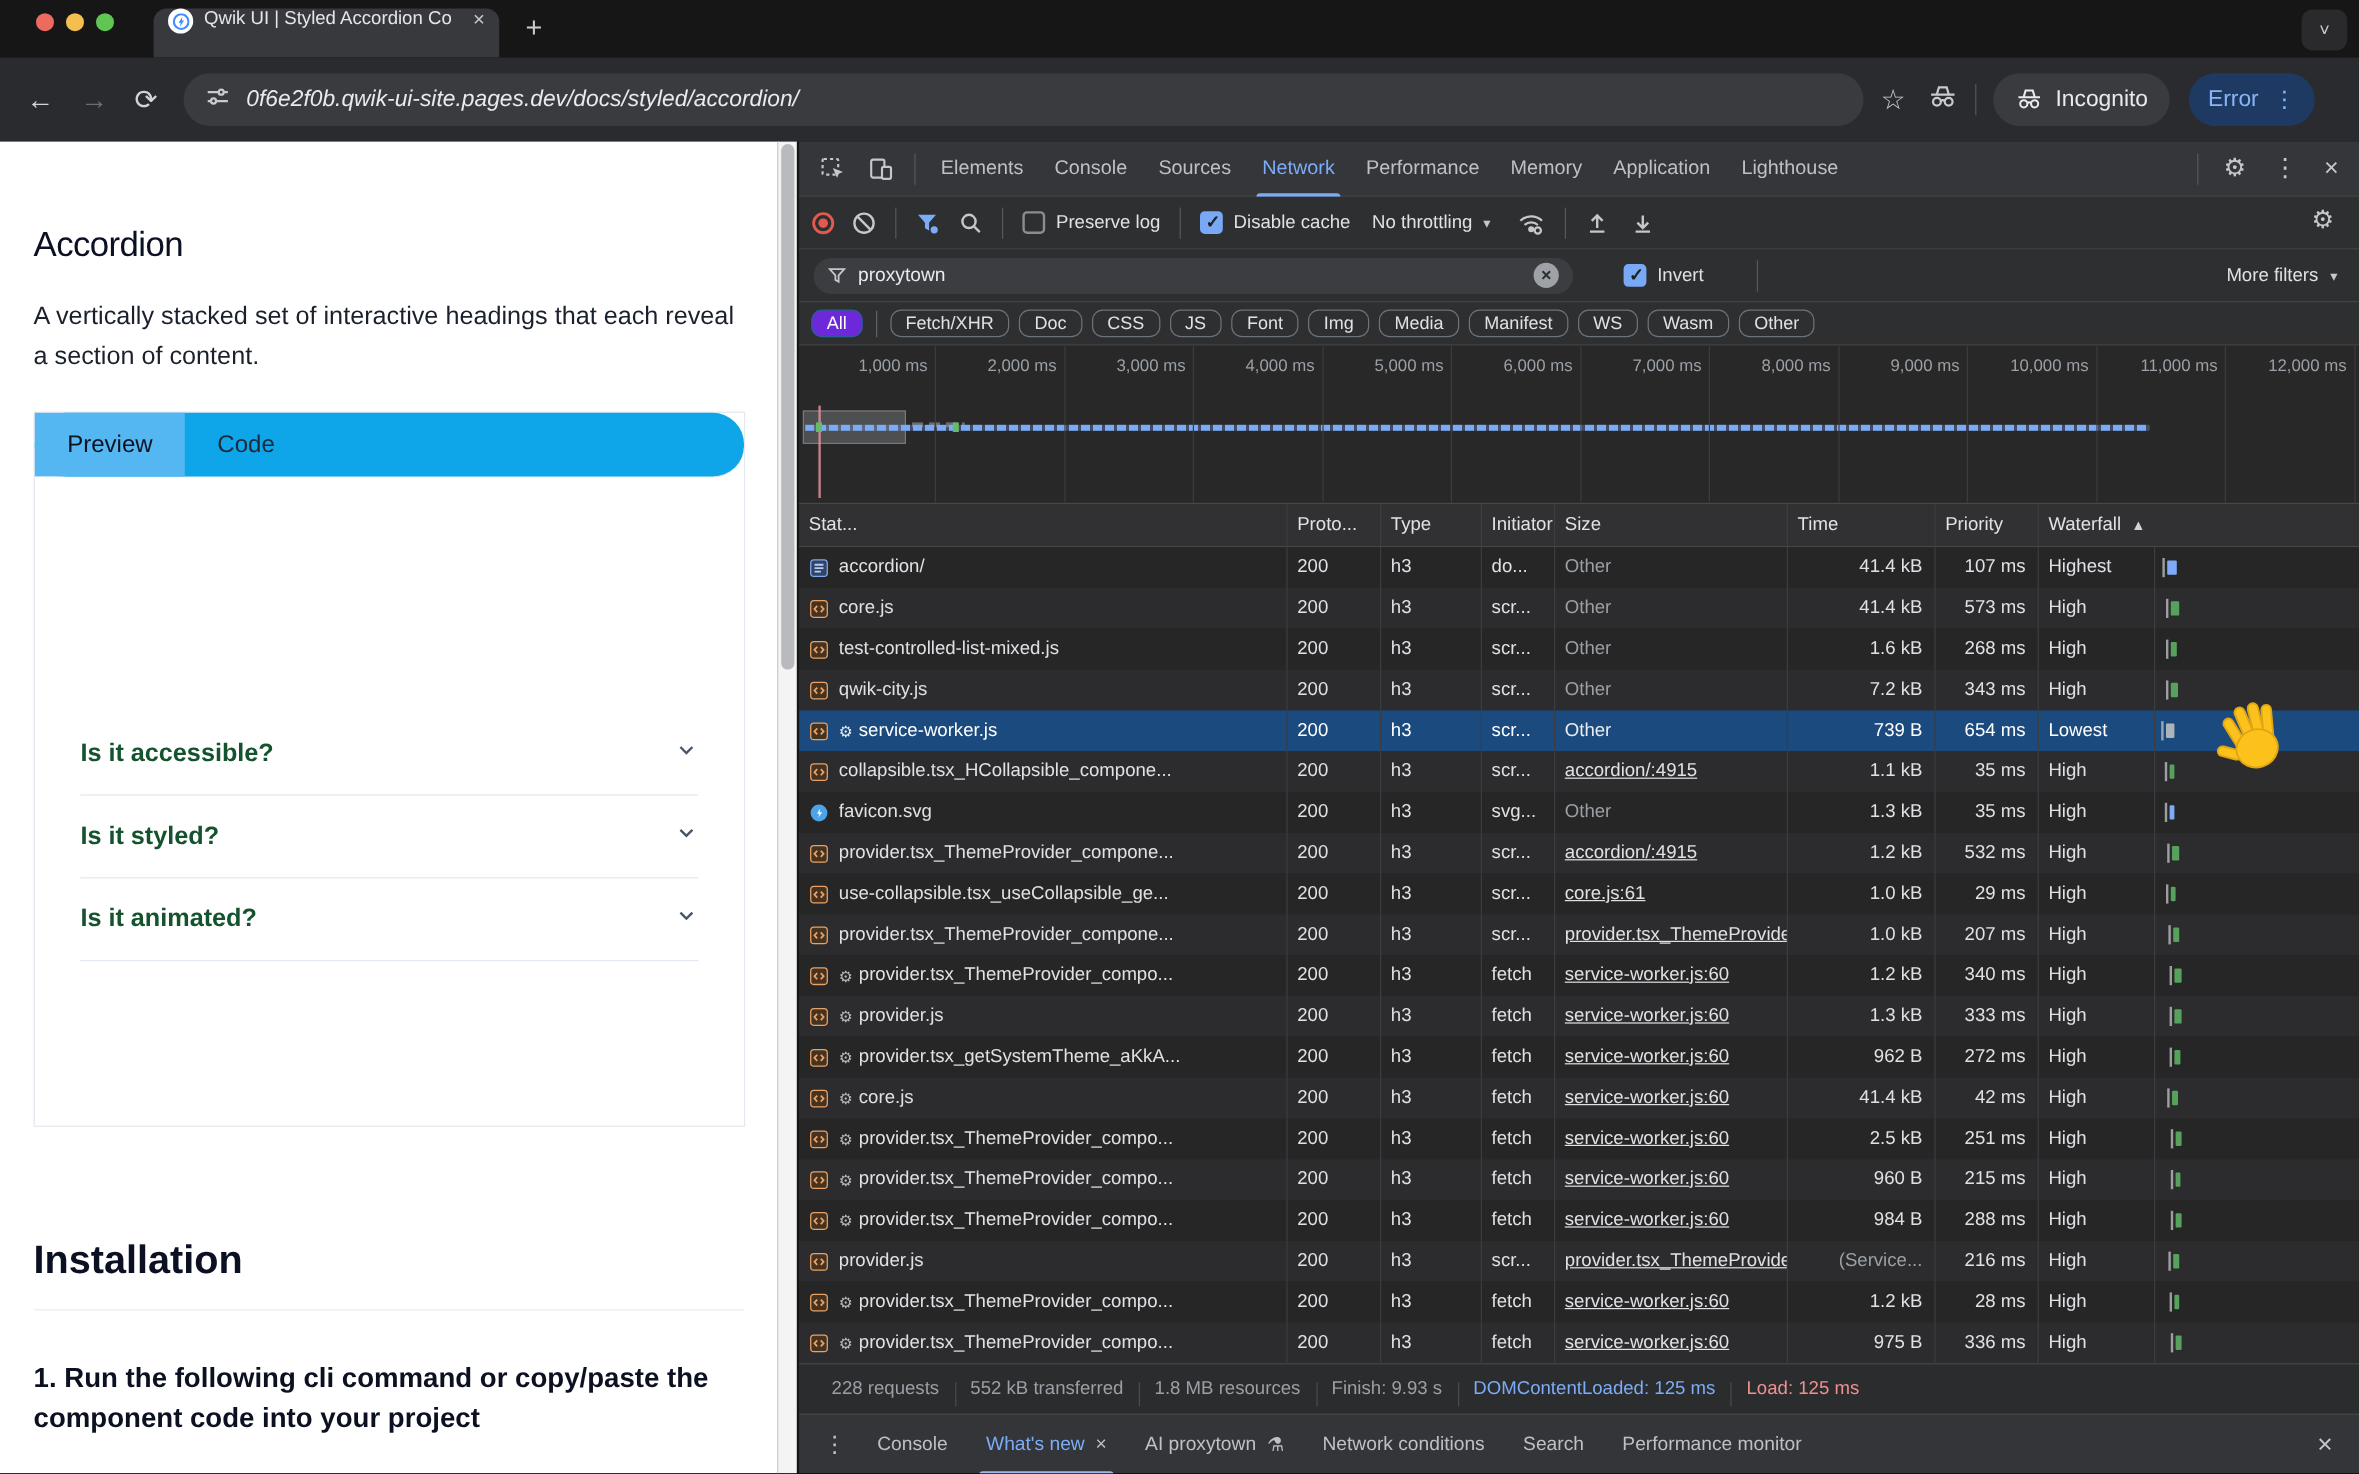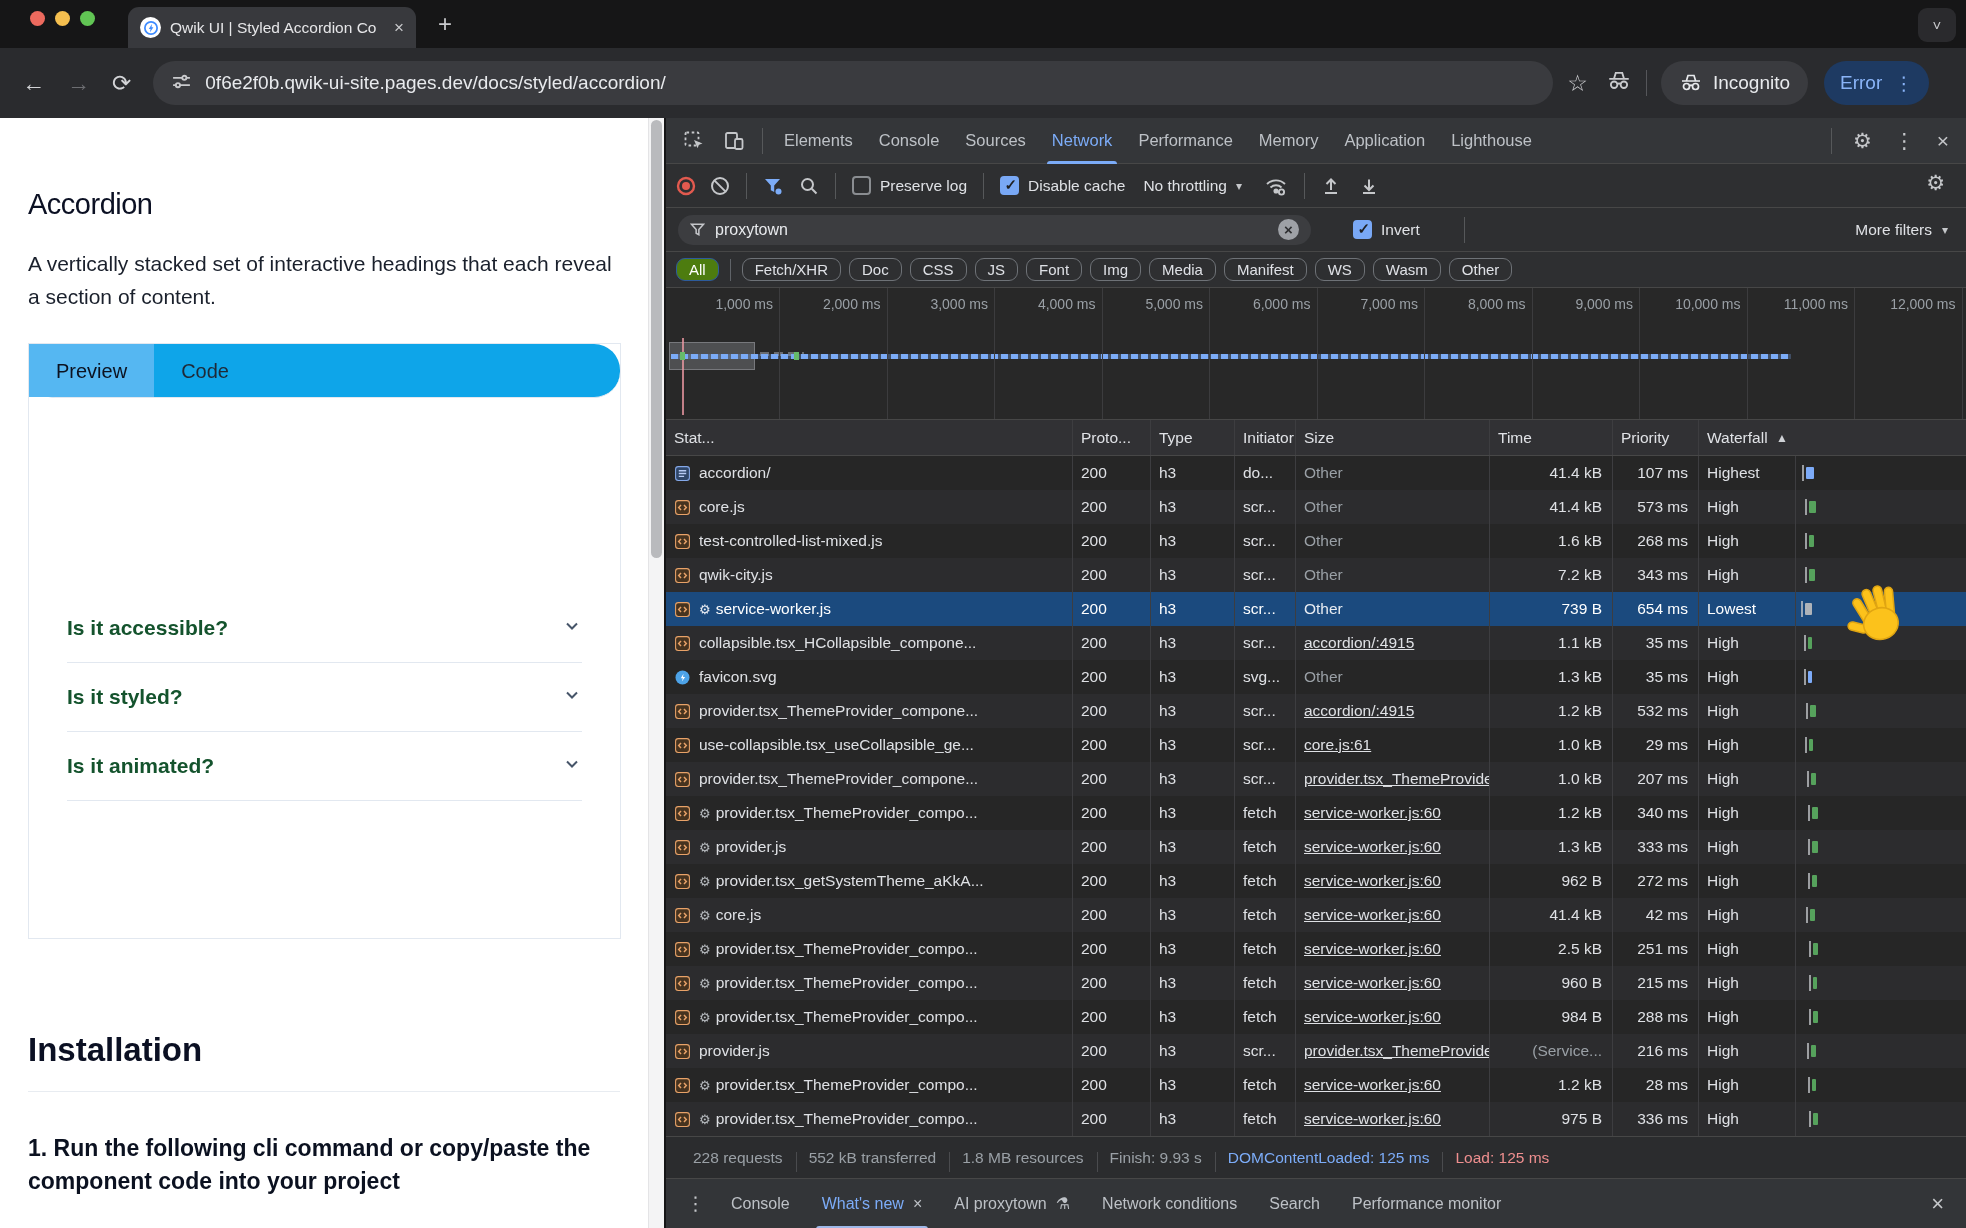--- a/index.html
+++ b/index.html
@@ -2,30 +2,30 @@
 <html><head>
 <meta charset="utf-8">
 <style>
   html,body{margin:0;padding:0;background:#000;}
   *{box-sizing:border-box;font-family:"Liberation Sans",sans-serif;}
   #screen{position:relative;width:1966px;height:1228px;background:#161617;overflow:hidden;}
 
   
   .titlebar{position:absolute;left:0;top:0;width:100%;height:48px;background:#161617;}
   .dot{position:absolute;top:11px;width:15px;height:15px;border-radius:50%;}
-  .tab{position:absolute;left:128px;top:7px;width:288px;height:41px;background:#38393d;border-radius:11px 11px 0 0;display:flex;align-items:center;padding:0 12px;gap:9px;}
+  .tab{position:absolute;left:128px;top:7px;width:288px;height:41px;background:#38393d;border-radius:11px 11px 0 0;display:flex;padding:0 12px;gap:9px;}
   .tab .fav{width:21px;height:21px;border-radius:50%;background:#fff;display:flex;align-items:center;justify-content:center;flex:none;}
   .tab .ttl{color:#e6e6e8;font-size:15.5px;white-space:nowrap;overflow:hidden;flex:1;}
   .tab .tx{color:#c9cacd;font-size:17px;flex:none;}
   .newtab{position:absolute;left:438px;top:12px;color:#c9cacd;font-size:24px;line-height:24px;}
   .tabsearch{position:absolute;right:10px;top:8px;width:38px;height:34px;background:#2a2a2d;border-radius:9px;color:#c9cacd;display:flex;align-items:center;justify-content:center;font-size:15px;}
   .toolbar{position:absolute;left:0;top:48px;width:100%;height:70px;background:#2a2b2e;display:flex;align-items:center;}
   .navbtn{font-size:23px;color:#d3d4d7;margin-left:22px;}
   .navbtn.dim{color:#6d6e72;}
-  .urlbar{margin-left:22px;width:1400px;height:44px;background:#3a3b3f;border-radius:22px;display:flex;align-items:center;padding:0 18px;gap:13px;}
+  .urlbar{margin-left:22px;width:1400px;height:44px;background:#3a3b3f;border-radius:22px;display:flex;align-items:center;padding:0 18px;gap:13px;font-style:italic;}
   .urlbar .url{color:#e8eaed;font-size:19px;white-space:nowrap;}
   .star{margin-left:14px;color:#c9cacd;font-size:23px;}
   .chip-sep{width:1px;height:26px;background:#55565a;margin:0 14px;}
   .incog{height:44px;background:#3a3b3f;border-radius:22px;display:flex;align-items:center;gap:10px;padding:0 18px;color:#e8eaed;font-size:19px;}
   .errbtn{height:44px;background:#1e3a62;border-radius:22px;display:flex;align-items:center;gap:12px;padding:0 16px;margin-left:16px;margin-right:10px;color:#8ab4f8;font-size:19px;}
   .errbtn .dots{font-size:19px;letter-spacing:0;}
 
   
   .leftpane{position:absolute;left:0;top:118px;width:648px;height:1110px;background:#fff;overflow:hidden;padding:0 28px;}
   .leftpane h1{margin:70px 0 0 0;font-size:29px;font-weight:400;color:#0b1023;letter-spacing:-.5px;}
@@ -66,21 +66,21 @@
   .filterrow{height:44px;background:#2e2f31;border-bottom:1px solid #474747;display:flex;align-items:center;padding:0 12px;position:relative;}
   .fpill{width:633px;height:30px;border-radius:15px;background:#3c3d40;display:flex;align-items:center;padding:0 12px;gap:10px;}
   .fpill .ftxt{color:#e8eaed;font-size:16px;flex:1;}
   .fclear{width:21px;height:21px;border-radius:50%;background:#9ea1a6;color:#2e2f31;display:flex;align-items:center;justify-content:center;font-size:15px;font-weight:bold;}
   .invert{display:flex;align-items:center;gap:9px;margin-left:42px;}
   .morefilters{position:absolute;right:18px;display:flex;align-items:center;gap:10px;color:#dfe1e5;}
   .filterrow .vsep2{position:absolute;left:790px;width:1px;height:26px;background:#56585a;}
 
   .chiprow{height:36px;background:#2e2f31;border-bottom:1px solid #474747;display:flex;align-items:center;padding:0 10px;gap:8px;}
   .fchip{border:1px solid #6e7277;border-radius:9px;padding:2px 12px;font-size:15px;color:#dfe1e6;white-space:nowrap;}
-  .fchip.on{background:#4d7c0f;border-color:#2d5b9c;color:#fff;}
+  .fchip.on{background:#6d28d9;border-color:#2d5b9c;color:#fff;}
   .chipsep{width:1px;height:22px;background:#5f6368;margin:0 3px;}
 
   .timeline{height:132px;background:#282828;border-bottom:1px solid #474747;position:relative;overflow:hidden;}
   .tgrid{position:absolute;top:0;bottom:0;width:1px;background:#3c3c3e;}
   .tlab{position:absolute;top:8px;width:92px;text-align:right;font-size:14px;color:#9aa0a6;white-space:nowrap;}
   .tsel{position:absolute;left:3px;top:54px;width:86px;height:28px;background:rgba(125,126,130,.45);border:1px solid #77787c;}
   .tmini{position:absolute;left:94px;top:64px;width:44px;height:4px;background:repeating-linear-gradient(90deg,#6a6c70 0 9px,transparent 9px 14px);}
   .tact{position:absolute;left:5px;top:66px;width:1120px;height:5px;background:repeating-linear-gradient(90deg,#7babf7 0 7px,rgba(124,172,248,.28) 7px 10px);}
   .tdot{position:absolute;top:64px;width:5px;height:8px;background:#66bb6a;}
   .tload{position:absolute;left:16px;top:50px;bottom:4px;width:2px;background:rgba(232,150,160,.8);}

